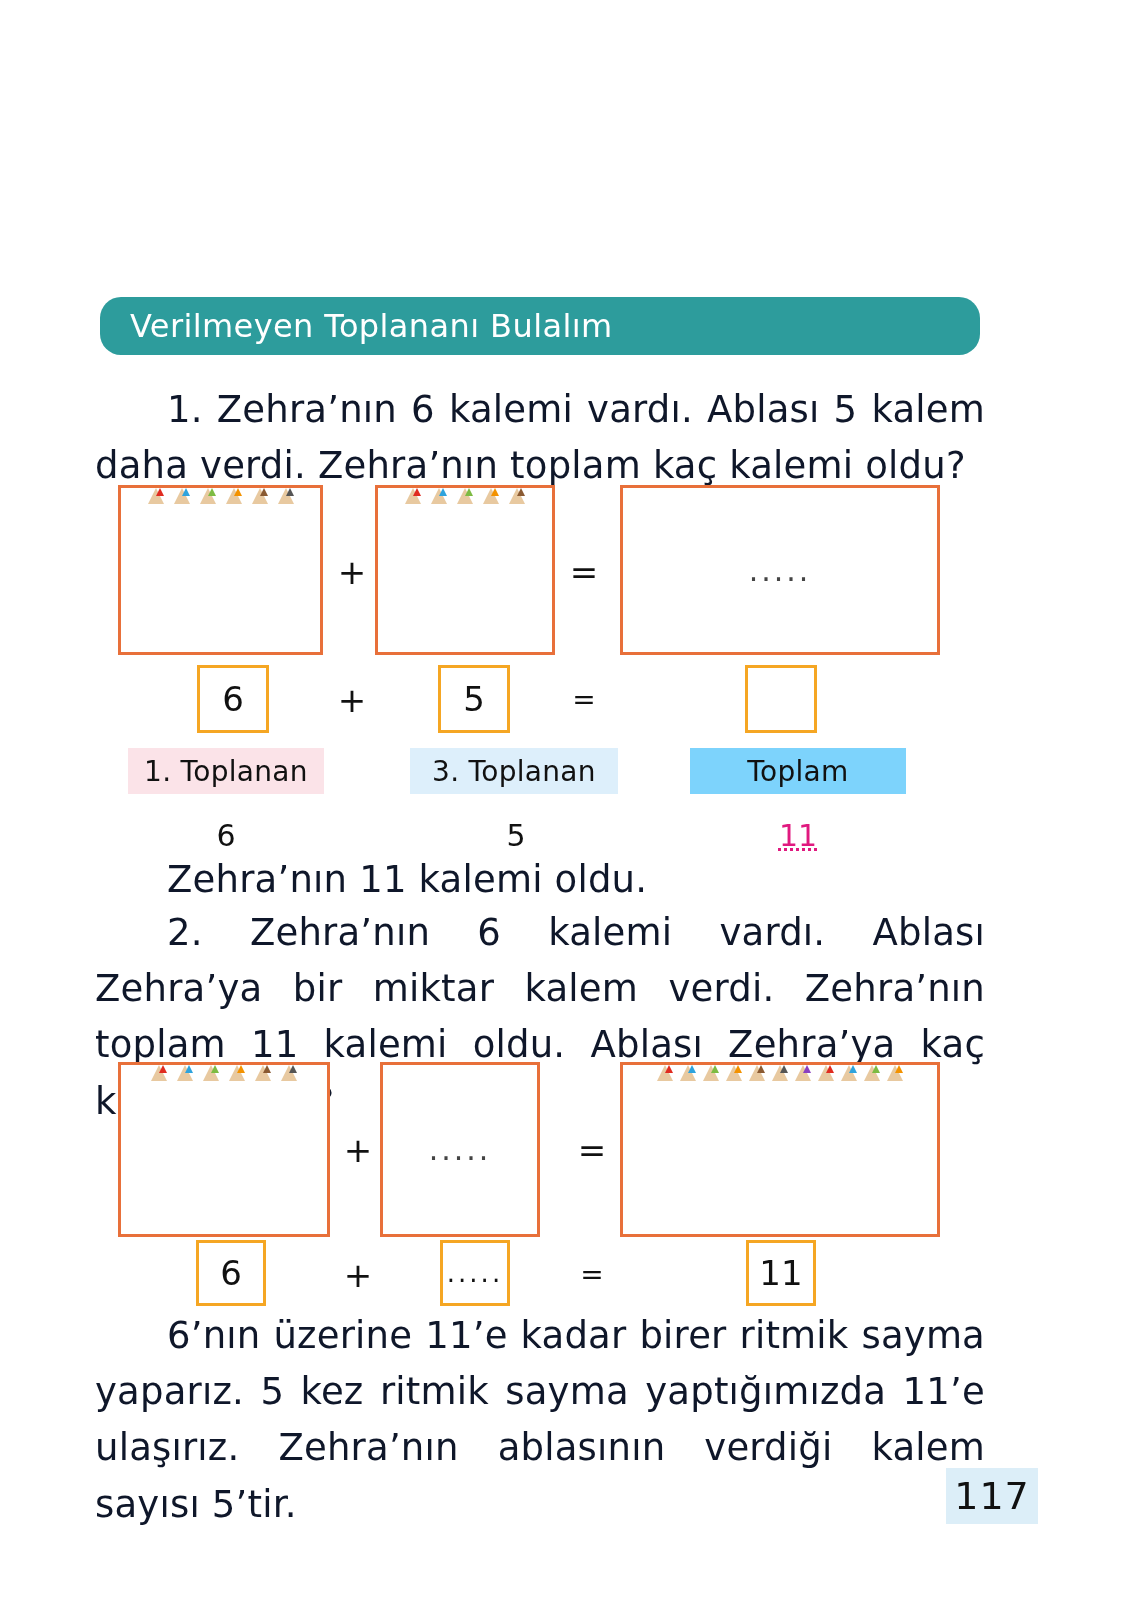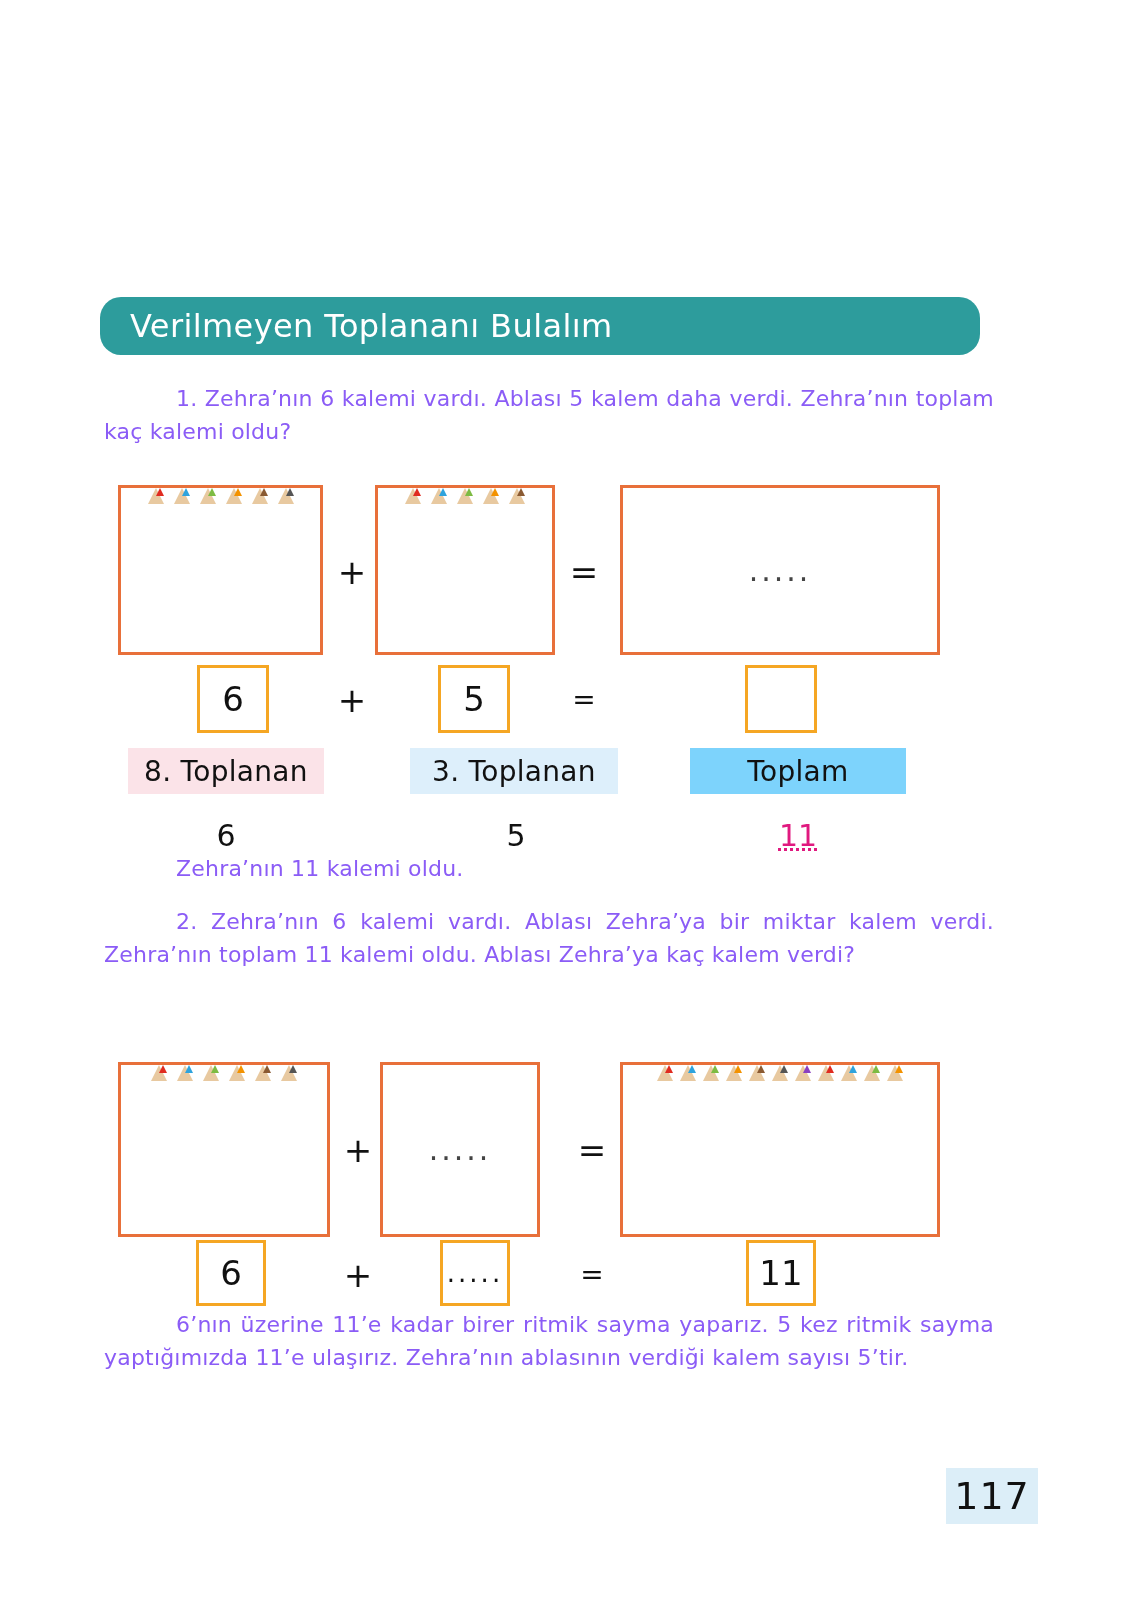--- a/index.html
+++ b/index.html
@@ -58,26 +58,26 @@
   }
   .section-banner-text {
     color: #ffffff;
     font-size: 32px;
     letter-spacing: 0.4px;
   }
 
   
   .para {
     position: absolute;
-    left: 104px;
+    left: 95px;
     width: 890px;
-    font-size: 22px;
+    font-size: 37px;
     line-height: 1.52;
     text-align: justify;
-    color: #8b5cf6;
+    color: #0f172a;
     letter-spacing: 0.2px;
   }
   .para .indent { display: inline-block; width: 72px; }
 
   #q1-text { top: 382px; }
   #q1-answer-text { top: 852px; }
   #q2-text { top: 905px; }
   #q2-explain { top: 1308px; }
 
   
@@ -291,21 +291,21 @@
   <div class="pbox" style="left:620px; top:485px; width:320px; height:170px; align-items:center;">
     <span class="dots-big">.....</span>
   </div>
 
   <div class="numbox" style="left:197px; top:665px; width:72px; height:68px;">6</div>
   <div class="op" style="left:330px; top:680px; width:44px;">+</div>
   <div class="numbox" style="left:438px; top:665px; width:72px; height:68px;">5</div>
   <div class="op" style="left:562px; top:683px; width:44px; font-size:28px;">=</div>
   <div class="numbox" style="left:745px; top:665px; width:72px; height:68px;"></div>
 
-  <div class="chip pink" style="left:128px; top:748px; width:196px;">8. Toplanan</div>
+  <div class="chip pink" style="left:128px; top:748px; width:196px;">1. Toplanan</div>
   <div class="chip blue" style="left:410px; top:748px; width:208px;">3. Toplanan</div>
   <div class="chip cream" style="left:690px; top:748px; width:216px;">Toplam</div>
 
   <div class="loosenum" style="left:186px; top:818px; width:80px;">6</div>
   <div class="loosenum" style="left:476px; top:818px; width:80px;">5</div>
   <div class="answer-red" style="left:758px; top:818px; width:80px;">11</div>
 
   <div class="para" id="q1-answer-text">
     <span class="indent" style="width:72px;"></span><span>Zehra’nın 11 kalemi oldu.</span>
   </div>

